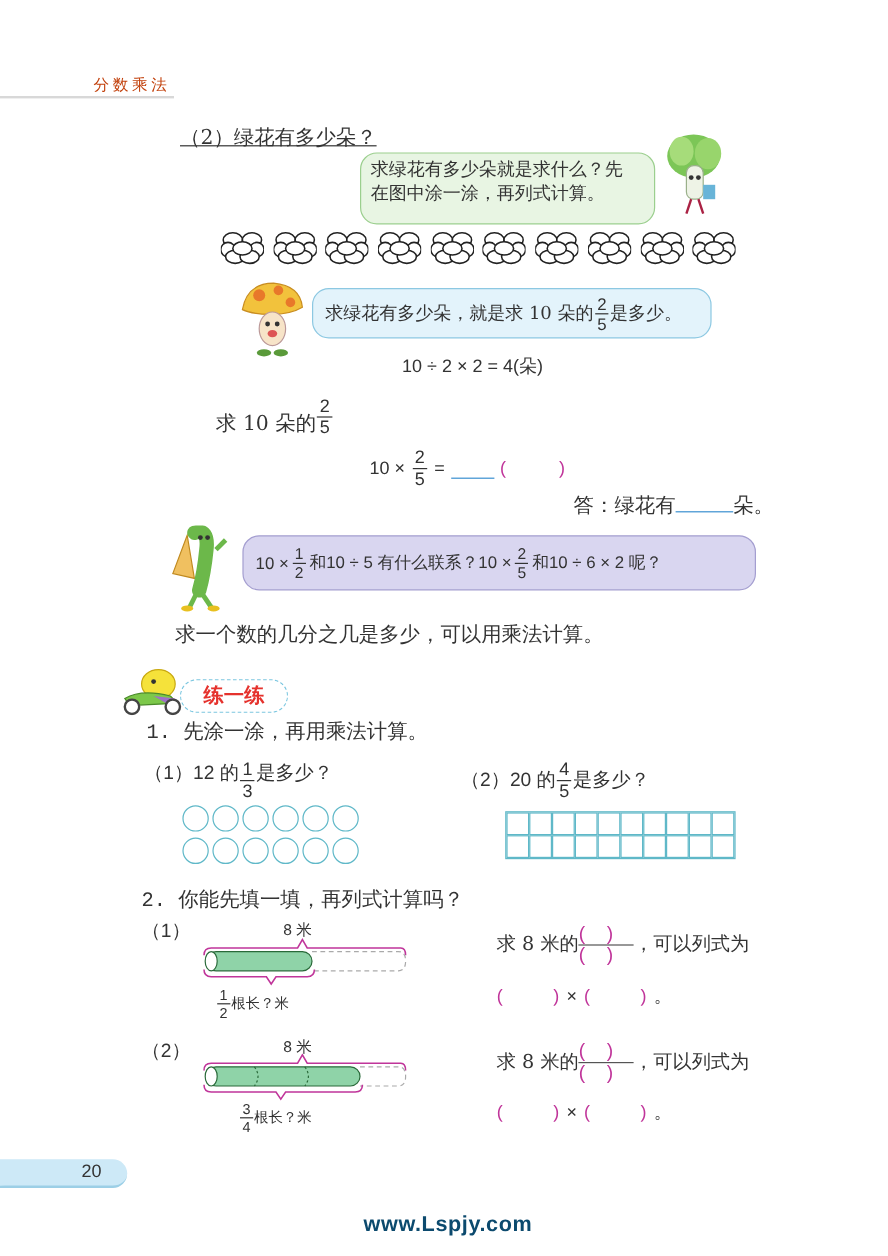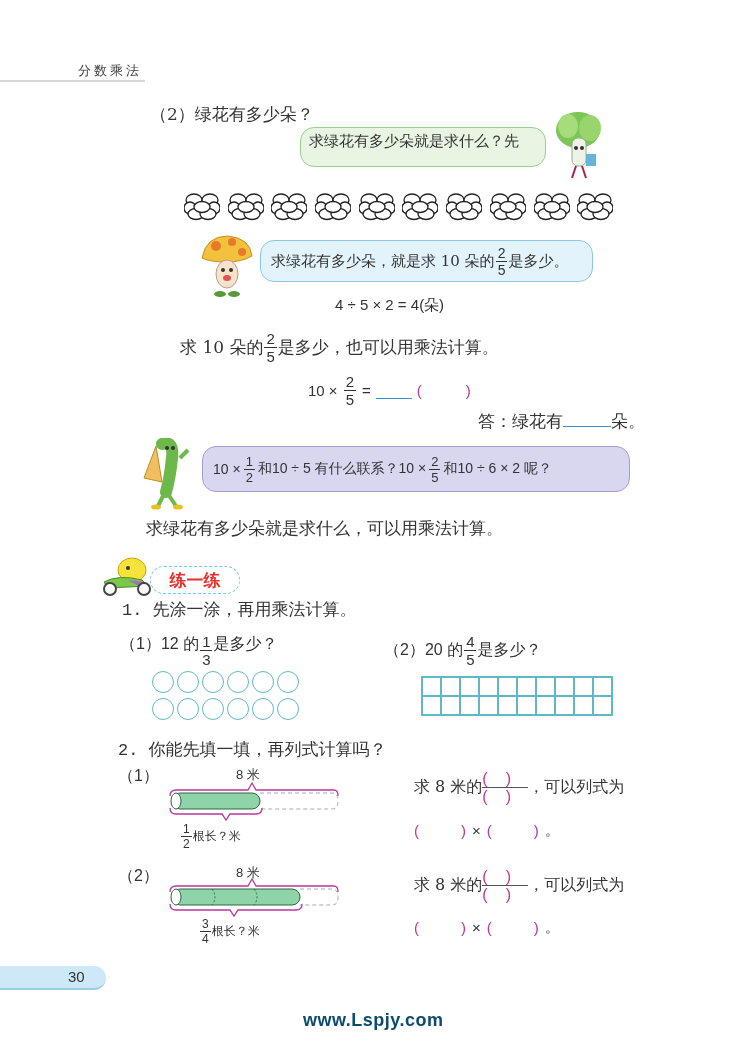--- a/index.html
+++ b/index.html
@@ -2,21 +2,21 @@
 <html><head>
 <meta charset="utf-8">
 <style>
   * { box-sizing: border-box; margin: 0; padding: 0; }
   html, body { width: 740px; height: 1047px; background: #ffffff; overflow: hidden; }
   body { position: relative; font-family: "DejaVu Serif", "Liberation Serif", serif; color: #333; }
   .abs { position: absolute; }
   .sans { font-family: "Liberation Sans", "DejaVu Sans", sans-serif; }
 
   .header-line { left: 0; top: 80px; width: 145px; height: 2px; background: #d8d8d8; }
-  .header-title { left: 78px; top: 62px; font-size: 13px; letter-spacing: 3px; color: #404040; }
+  .header-title { left: 78px; top: 62px; font-size: 13px; letter-spacing: 3px; color: #c2410c; }
 
   .txt17 { font-size: 17px; color: #333; white-space: nowrap; }
   .txt15 { font-size: 15px; color: #333; white-space: nowrap; }
 
   .frac { display: inline-block; vertical-align: middle; text-align: center; line-height: 1; margin: 0 1px; font-family: "Liberation Sans", sans-serif; }
   .frac .n { display: block; padding: 0 2px 1px; border-bottom: 1.2px solid #333; }
   .frac .d { display: block; padding-top: 1px; }
 
   .bubble { border-radius: 14px; padding: 6px 12px; }
   .bubble-green { background: #e8f5e3; border: 1.5px solid #9bcf8e; }
@@ -37,24 +37,25 @@
   .page-num { left: 68px; top: 968px; font-size: 15px; color: #333; font-family: "Liberation Sans", sans-serif; }
 
   .watermark { left: 303px; top: 1010px; font-family: "Liberation Sans", sans-serif; font-size: 18px; font-weight: bold; color: #0c4a6e; letter-spacing: 0.5px; }
 </style>
 </head>
 <body>
 
 <div class="abs header-title">分数乘法</div>
 <div class="abs header-line"></div>
 
-<div class="abs txt17" style="left:150px; top:103px;">（2）绿花有多少朵？</div>
-
-<div class="abs bubble bubble-green txt15" style="left:300px; top:127px; width:246px; height:40px; padding:3px 8px; line-height:20px;">
+<div class="abs txt17" style="left:150px; top:103px;text-decoration:underline;">（2）绿花有多少朵？</div>
+
+<div class="abs bubble bubble-green txt15" style="left:300px; top:127px; width:246px; height:60px; padding:3px 8px; line-height:20px;">
   <div>求绿花有多少朵就是求什么？先</div>
+  <div>在图中涂一涂，再列式计算。</div>
 </div>
 
 <div class="abs" style="left:548px; top:108px; width:62px; height:72px;">
   <svg width="62" height="72" viewBox="0 0 62 72">
     <ellipse cx="30" cy="22" rx="22" ry="18" fill="#7cc657"></ellipse>
     <ellipse cx="20" cy="18" rx="10" ry="12" fill="#a6dc7a"></ellipse>
     <ellipse cx="42" cy="20" rx="11" ry="13" fill="#98d56c"></ellipse>
     <rect x="24" y="30" width="14" height="28" rx="6" fill="#eef3e6" stroke="#9ab08a"></rect>
     <circle cx="28" cy="40" r="2" fill="#333"></circle>
       <circle cx="34" cy="40" r="2" fill="#333"></circle>
@@ -194,29 +195,28 @@
 
 <div class="abs bubble bubble-blue txt15" style="left:260px; top:240px; width:333px; height:42px; padding:0 10px; display:flex; align-items:center;">
   <span>求绿花有多少朵，就是求 10 朵的</span>
   <span class="frac" style="font-size:14px;">
       <span class="n">2</span>
       <span class="d">5</span>
     </span>
   <span>是多少。</span>
 </div>
 
-<div class="abs txt15 sans" style="left:335px; top:296px;">4 ÷ 5 × 2 = 4(朵)</div>
-
-<div class="abs txt17" style="left:180px; top:331px; display:flex; align-items:center;">
+<div class="abs txt15 sans" style="left:335px; top:296px;">10 ÷ 2 × 2 = 4(朵)</div>
+
+<div class="abs txt17" style="left:180px; top:331px; display:flex; align-items:flex-end;">
   <span>求 10 朵的</span>
   <span class="frac" style="font-size:15px;">
       <span class="n">2</span>
       <span class="d">5</span>
     </span>
-  <span>是多少，也可以用乘法计算。</span>
 </div>
 
 <div class="abs txt15 sans" style="left:308px; top:374px; display:flex; align-items:center; gap:5px;">
   <span>10 ×</span>
   <span class="frac" style="font-size:15px;">
       <span class="n">2</span>
       <span class="d">5</span>
     </span>
   <span>=</span>
   <span class="blank-blue"></span>
@@ -252,21 +252,21 @@
       <span class="d">2</span>
     </span>
   <span>和10 ÷ 5 有什么联系？10 ×</span>
   <span class="frac" style="font-size:13px; margin:0 3px;">
       <span class="n">2</span>
       <span class="d">5</span>
     </span>
   <span>和10 ÷ 6 × 2 呢？</span>
 </div>
 
-<div class="abs txt17" style="left:146px; top:517px;">求绿花有多少朵就是求什么，可以用乘法计算。</div>
+<div class="abs txt17" style="left:146px; top:517px;">求一个数的几分之几是多少，可以用乘法计算。</div>
 
 <div class="abs" style="left:98px; top:556px; width:56px; height:40px;">
   <svg width="56" height="40" viewBox="0 0 56 40">
     <ellipse cx="34" cy="14" rx="14" ry="12" fill="#f5e23a" stroke="#c8a810"></ellipse>
     <circle cx="30" cy="12" r="2" fill="#333"></circle>
     <path d="M6 26 Q20 18 44 24 L50 30 L10 32Z" fill="#7cc84a" stroke="#4a8a2a"></path>
     <path d="M30 24 L48 26 L44 32 Z" fill="#a070c8"></path>
     <circle cx="12" cy="33" r="6" fill="#fff" stroke="#444" stroke-width="2"></circle>
     <circle cx="46" cy="33" r="6" fill="#fff" stroke="#444" stroke-width="2"></circle>
   </svg>
@@ -407,14 +407,14 @@
     <span style="width:30px; display:inline-block;"></span>
     <span class="paren-pink">)</span>
   <span>×</span>
   <span class="paren-pink">(</span>
     <span style="width:30px; display:inline-block;"></span>
     <span class="paren-pink">)</span>
     <span>。</span>
 </div>
 
 <div class="abs page-num-tab"></div>
-<div class="abs page-num">30</div>
+<div class="abs page-num">20</div>
 <div class="abs watermark">www.Lspjy.com</div>
 
 </body></html>

